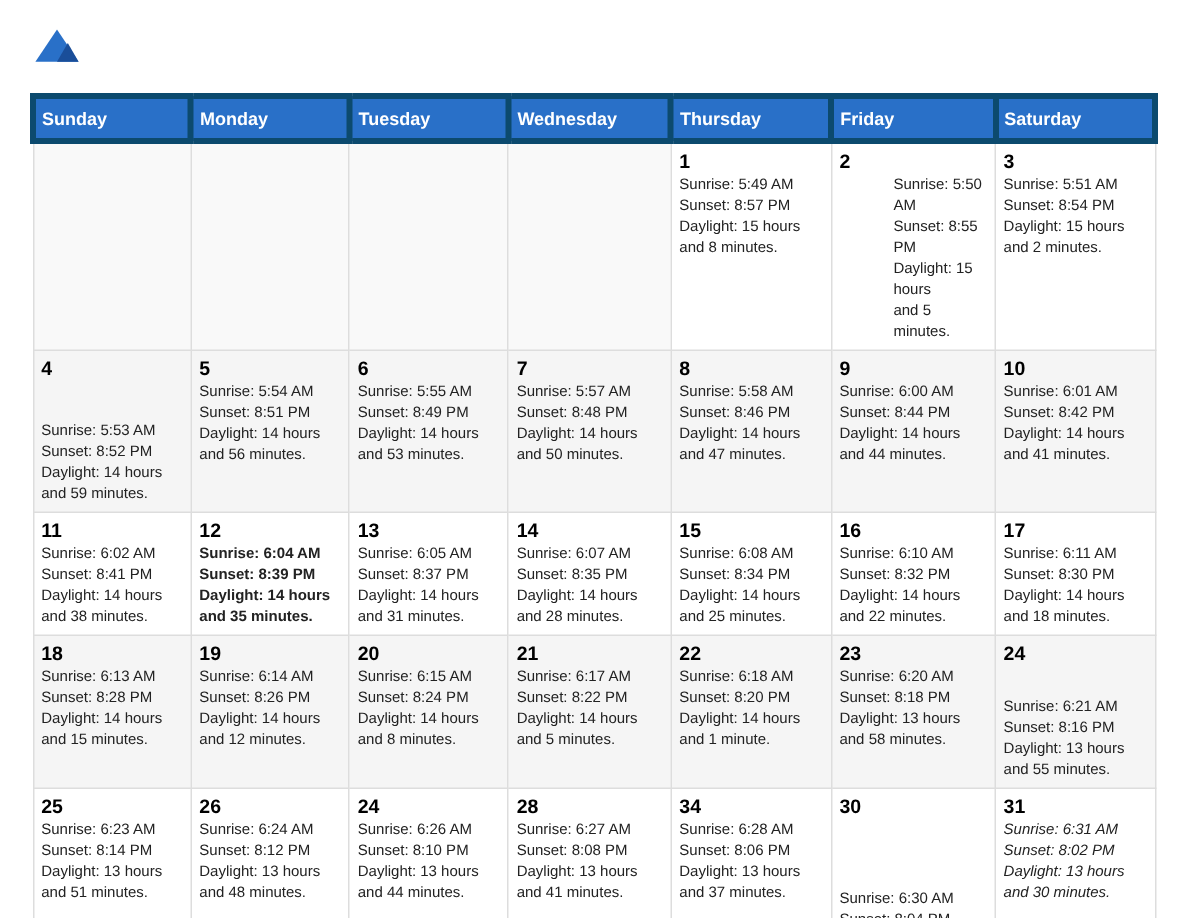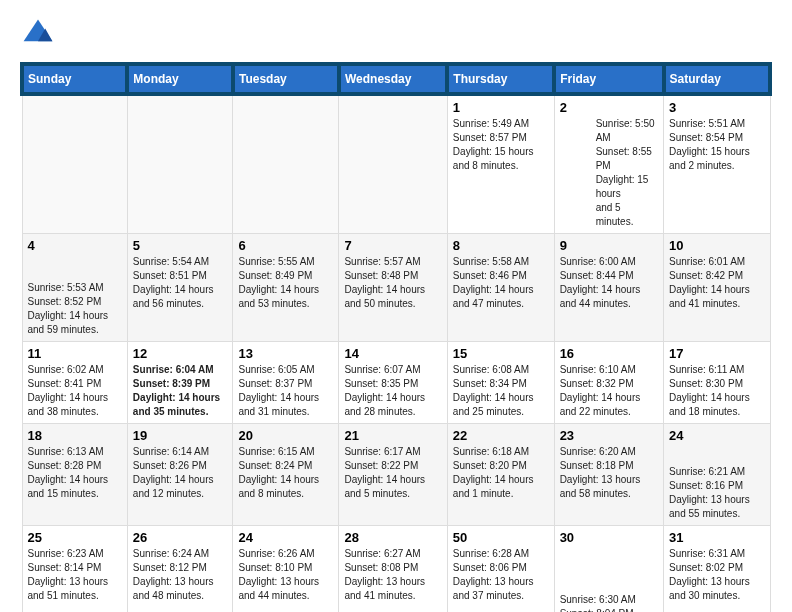--- a/index.html
+++ b/index.html
@@ -329,35 +329,35 @@
 and 44 minutes.</div>
         </td>
         <td>
           <span class="day-num">28</span>
           <div class="day-info" style="white-space: pre-line;">Sunrise: 6:27 AM
 Sunset: 8:08 PM
 Daylight: 13 hours
 and 41 minutes.</div>
         </td>
         <td>
-          <span class="day-num">50</span>
+          <span class="day-num">34</span>
           <div class="day-info" style="white-space: pre-line;">Sunrise: 6:28 AM
 Sunset: 8:06 PM
 Daylight: 13 hours
 and 37 minutes.</div>
         </td>
         <td>
           <span class="day-num">30</span>
           <div class="day-info" style="white-space: pre-line; margin-top: 48px;">Sunrise: 6:30 AM
 Sunset: 8:04 PM
 Daylight: 13 hours
 and 34 minutes.</div>
         </td>
         <td>
           <span class="day-num">31</span>
-          <div class="day-info" style="white-space: pre-line;">Sunrise: 6:31 AM
+          <div class="day-info" style="white-space: pre-line; font-style: italic;">Sunrise: 6:31 AM
 Sunset: 8:02 PM
 Daylight: 13 hours
 and 30 minutes.</div>
         </td>
       </tr>
     </tbody>
 </table>
 
 </body></html>

